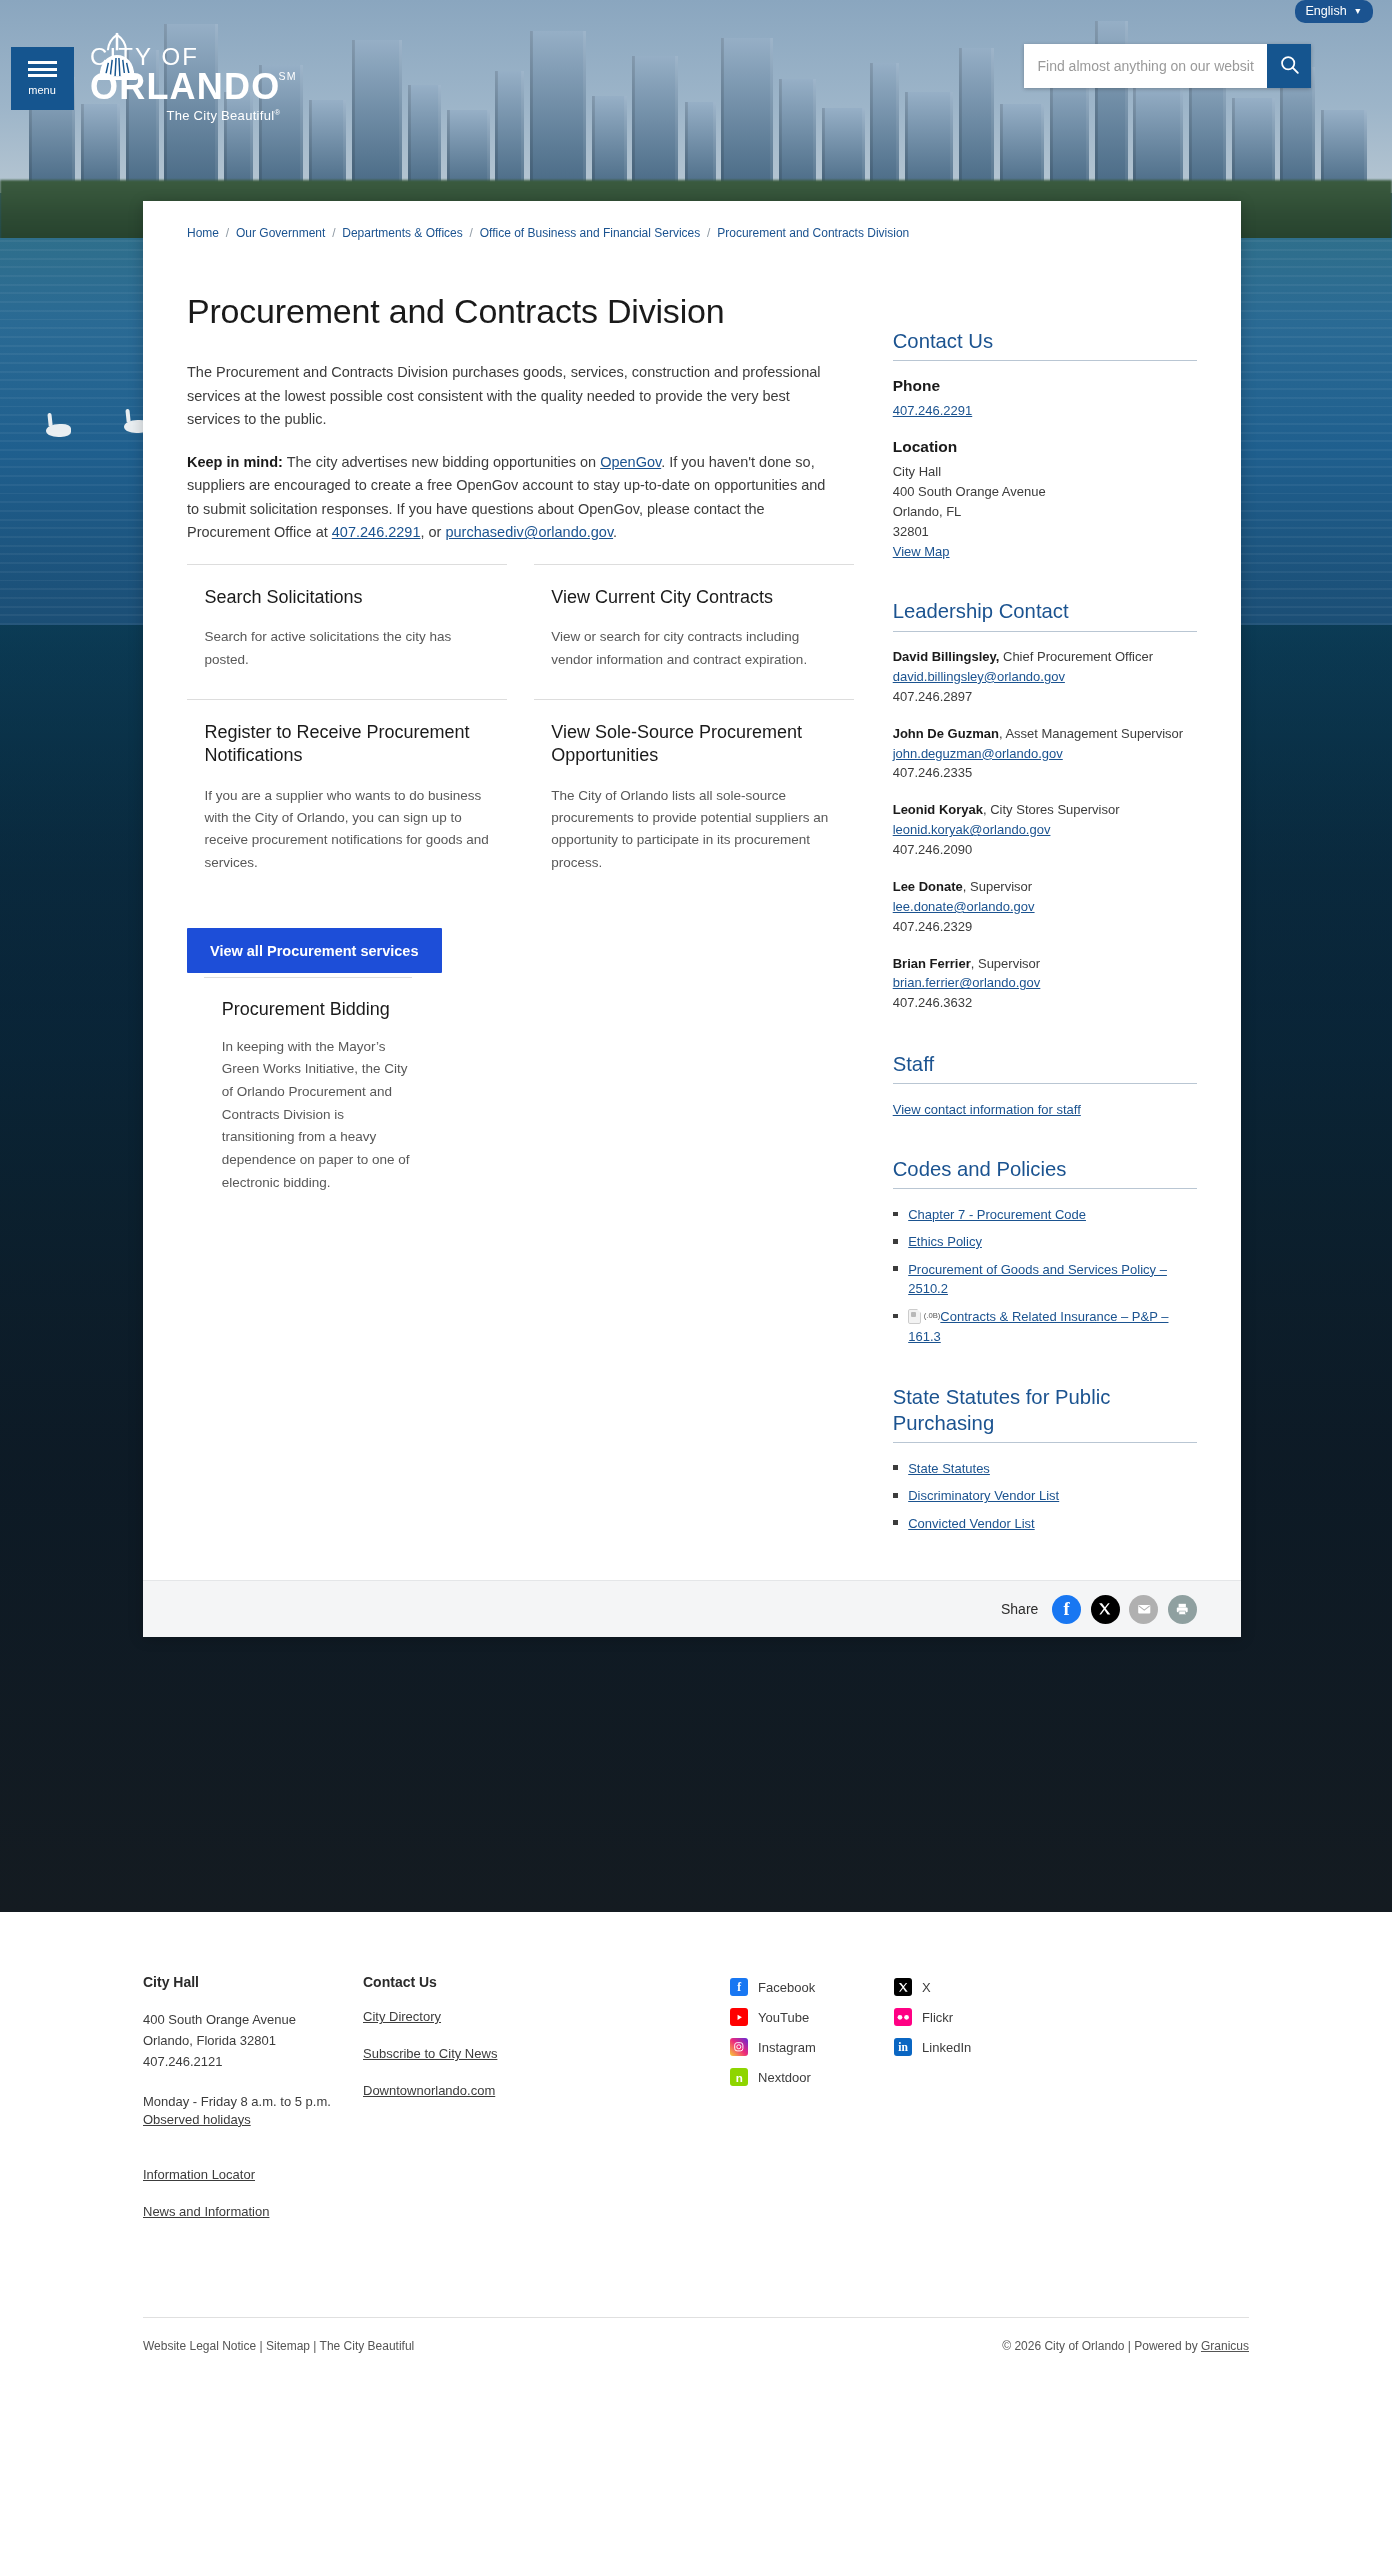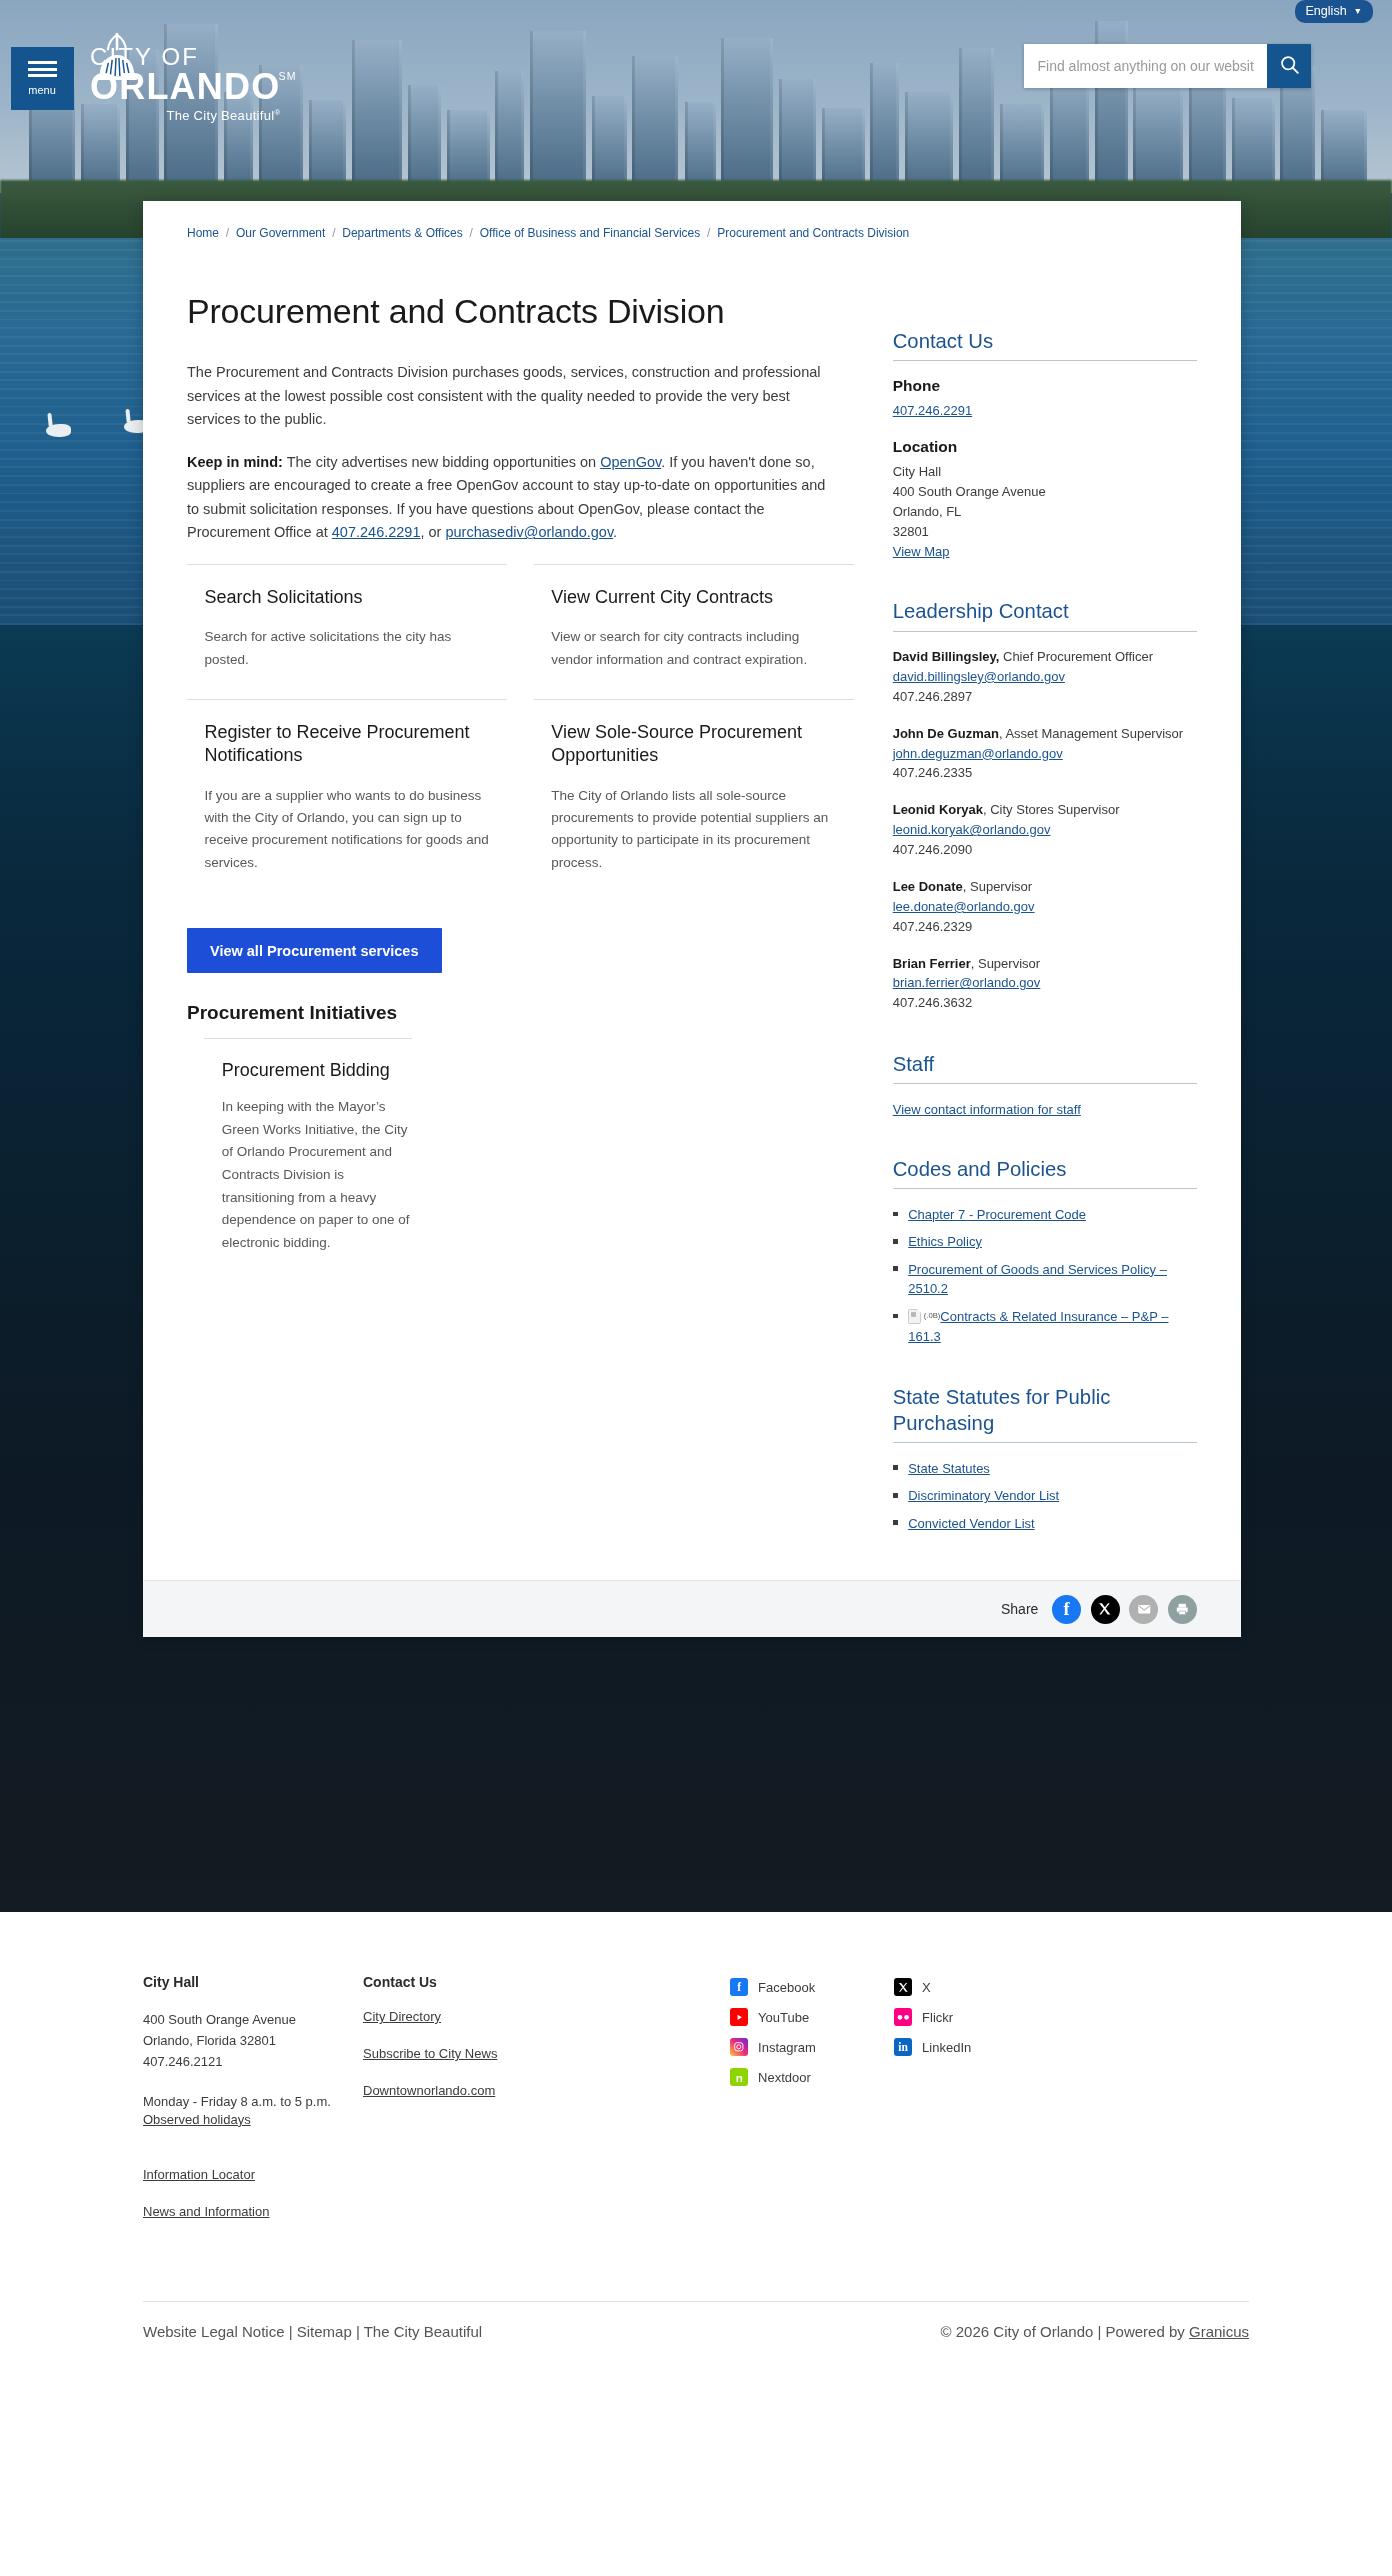--- a/index.html
+++ b/index.html
@@ -246,23 +246,23 @@
   }
   .ic-facebook { background: #1877f2; font-family: "Liberation Serif", serif; }
   .ic-youtube  { background: #ff0000; }
   .ic-instagram{ background: linear-gradient(45deg,#f9ce34,#ee2a7b,#6228d7); }
   .ic-nextdoor { background: #8ed500; }
   .ic-x        { background: #000000; }
   .ic-flickr   { background: #ff0084; }
   .ic-linkedin { background: #0a66c2; font-family: "Liberation Serif", serif; }
 
   .legal-bar {
-    margin-top: 60px; border-top: 1px solid #e0e0e0;
+    margin-top: 76px; border-top: 1px solid #e0e0e0;
     padding: 21px 0 33px 0; display: flex; justify-content: space-between;
-    font-size: 15px; color: #555;
+    font-size: 12px; color: #555;
   }
   .legal-bar a { color: #555; text-decoration: none; }
   .legal-bar .ul { text-decoration: underline; }
 </style>
 </head>
 <body>
 
 <div class="hero">
   <div class="hero-sky"></div>
   <div class="skyline">
@@ -387,21 +387,20 @@
             <p>If you are a supplier who wants to do business with the City of Orlando, you can sign up to receive procurement notifications for goods and services.</p>
           </div>
           <div class="svc-card row2">
             <h3>View Sole-Source Procurement Opportunities</h3>
             <p>The City of Orlando lists all sole-source procurements to provide potential suppliers an opportunity to participate in its procurement process.</p>
           </div>
         </div>
 
         <button class="btn-primary">View all Procurement services</button>
 
-        <h2 class="section-h">Procurement Initiatives</h2>
 
         <div class="init-card">
           <h3>Procurement Bidding</h3>
           <p>In keeping with the Mayor’s Green Works Initiative, the City of Orlando Procurement and Contracts Division is transitioning from a heavy dependence on paper to one of electronic bidding.</p>
         </div>
       </div>
 
       <div class="side-col">
         <div class="side-h">Contact Us</div>
         <div class="side-sub">Phone</div>

